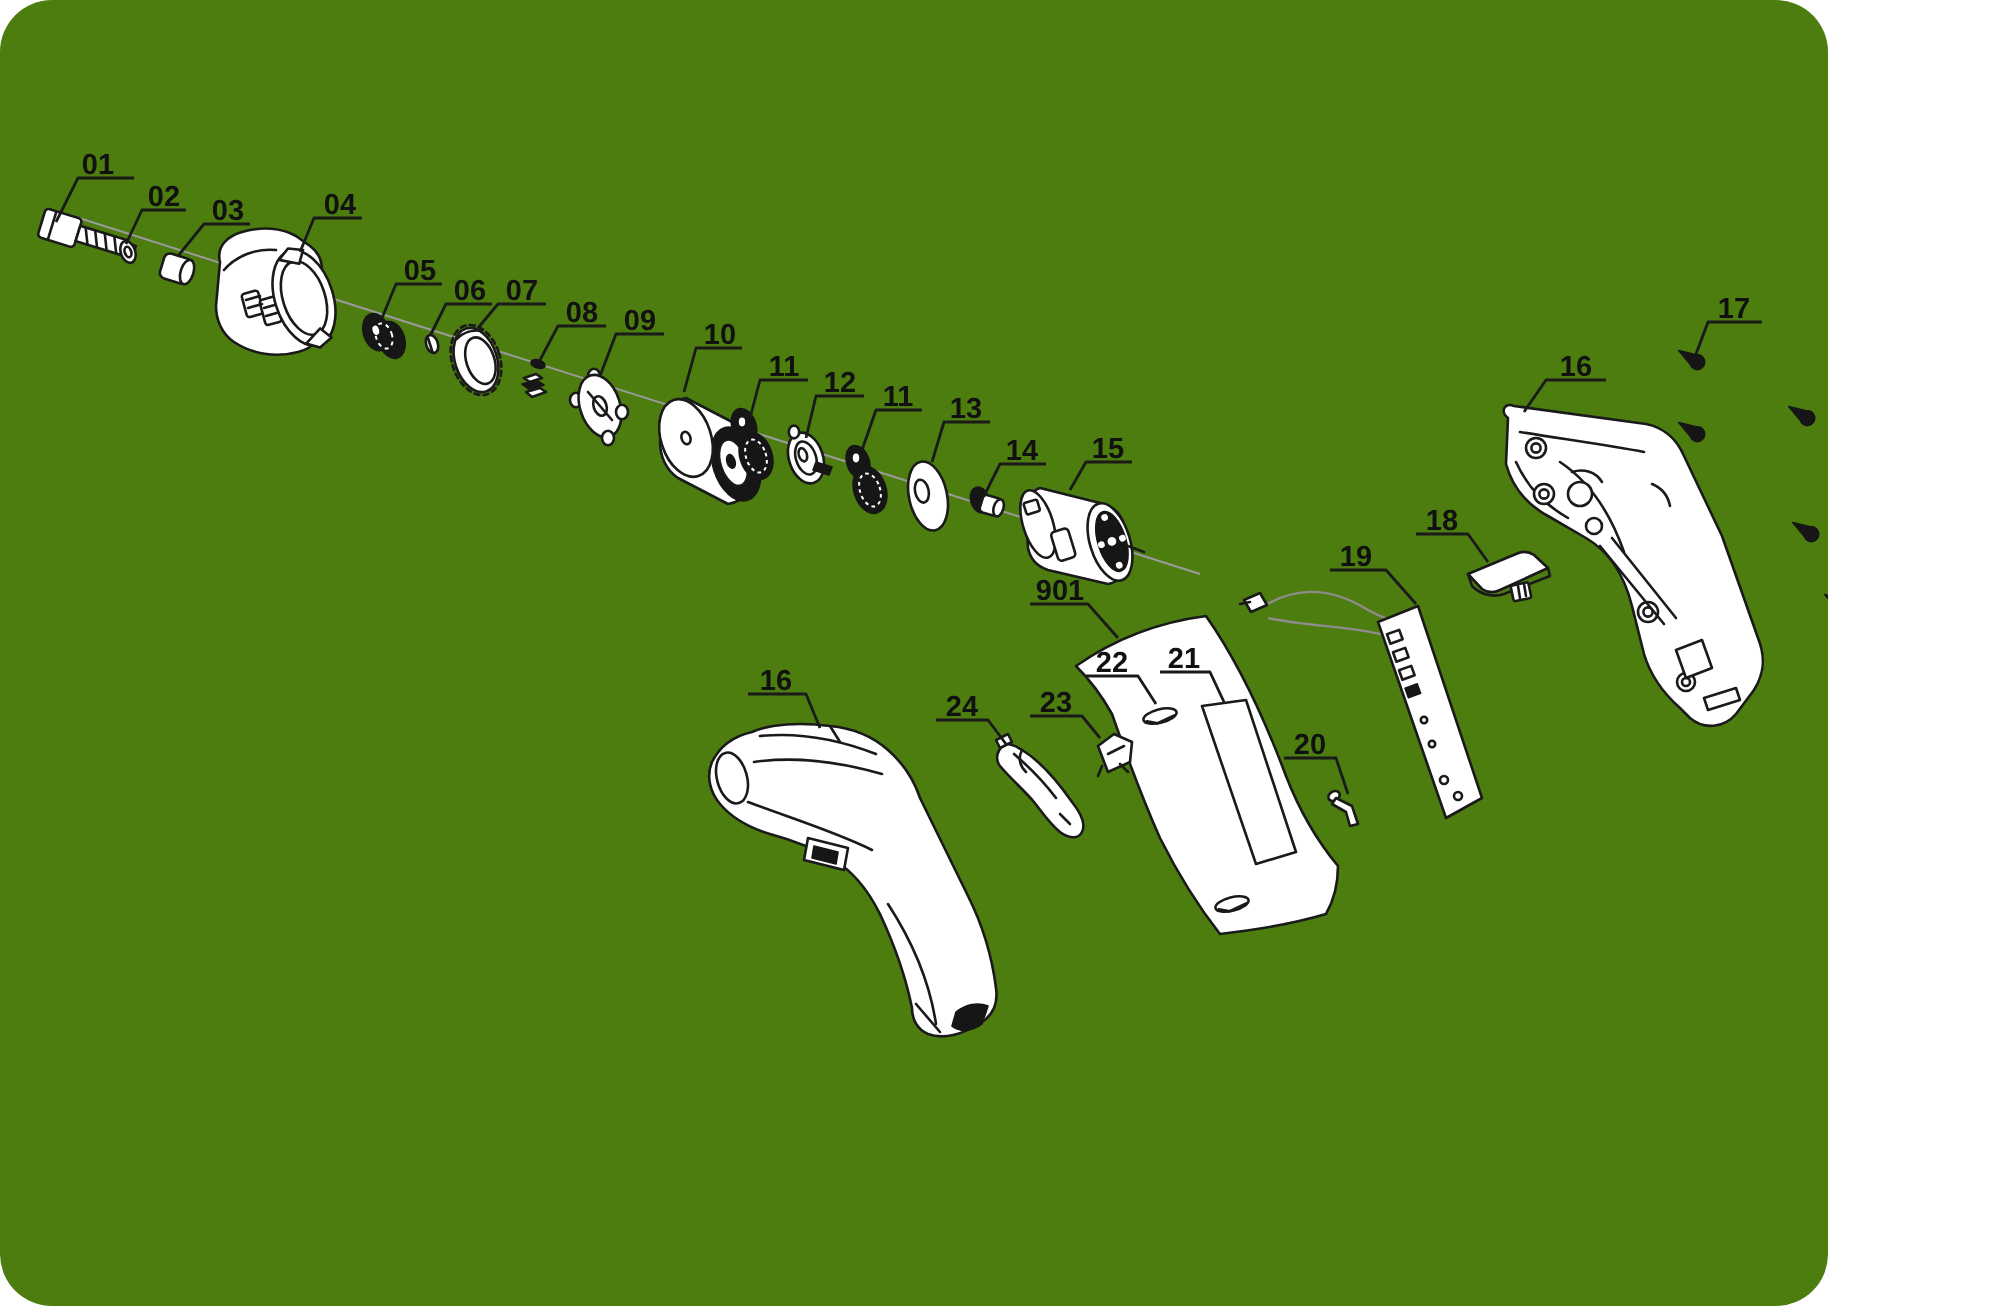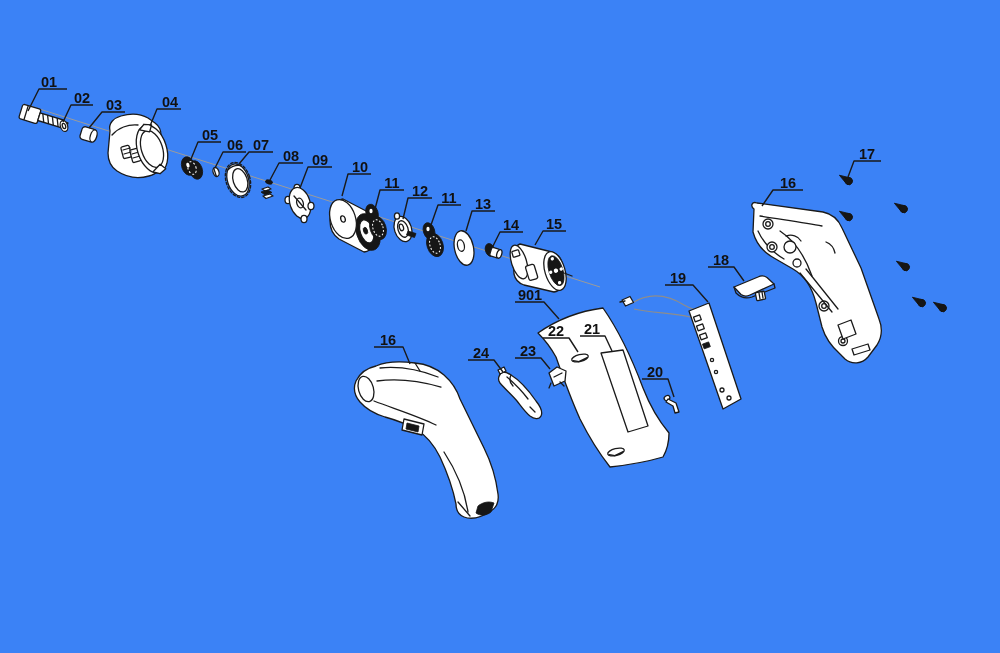--- a/index.html
+++ b/index.html
@@ -1,17 +1,17 @@
 <!DOCTYPE html>
 <html><head>
 <meta charset="utf-8">
 <style>
   html,body{margin:0;padding:0;background:#ffffff;}
-  .stage{position:relative;width:1000px;height:653px;background:#3b82f6;overflow:hidden;
-         font-family:"Liberation Sans",sans-serif;}
+  .stage{position:relative;width:914px;height:653px;background:#4d7c0f;overflow:hidden;
+         font-family:"Liberation Sans",sans-serif;border-radius:26px;}
   svg{position:absolute;left:0;top:0;}
   .ln{stroke:#1a1a1a;fill:none;stroke-width:1.3;stroke-linejoin:round;stroke-linecap:round;}
   .fw{fill:#ffffff;stroke:#1a1a1a;stroke-width:1.3;stroke-linejoin:round;}
   .fd{fill:#161616;stroke:#161616;stroke-width:0.8;stroke-linejoin:round;}
   .axis{stroke:#9b9b9b;stroke-width:1;fill:none;}
   .leader{stroke:#1a1a1a;stroke-width:1.4;fill:none;stroke-linejoin:round;}
   .wire{stroke:#8d8d8d;stroke-width:1.2;fill:none;}
   text.callout{font-family:"Liberation Sans",sans-serif;font-weight:bold;font-size:14.5px;
                fill:#111111;text-anchor:middle;}
   .wt{stroke:#ffffff;stroke-width:1;fill:none;}

